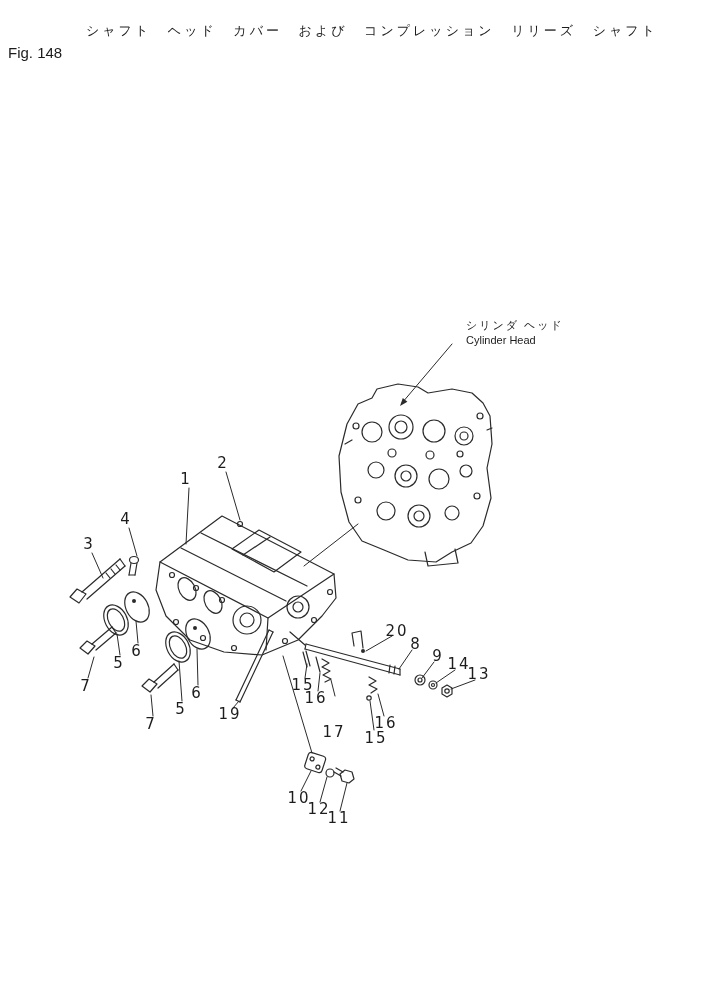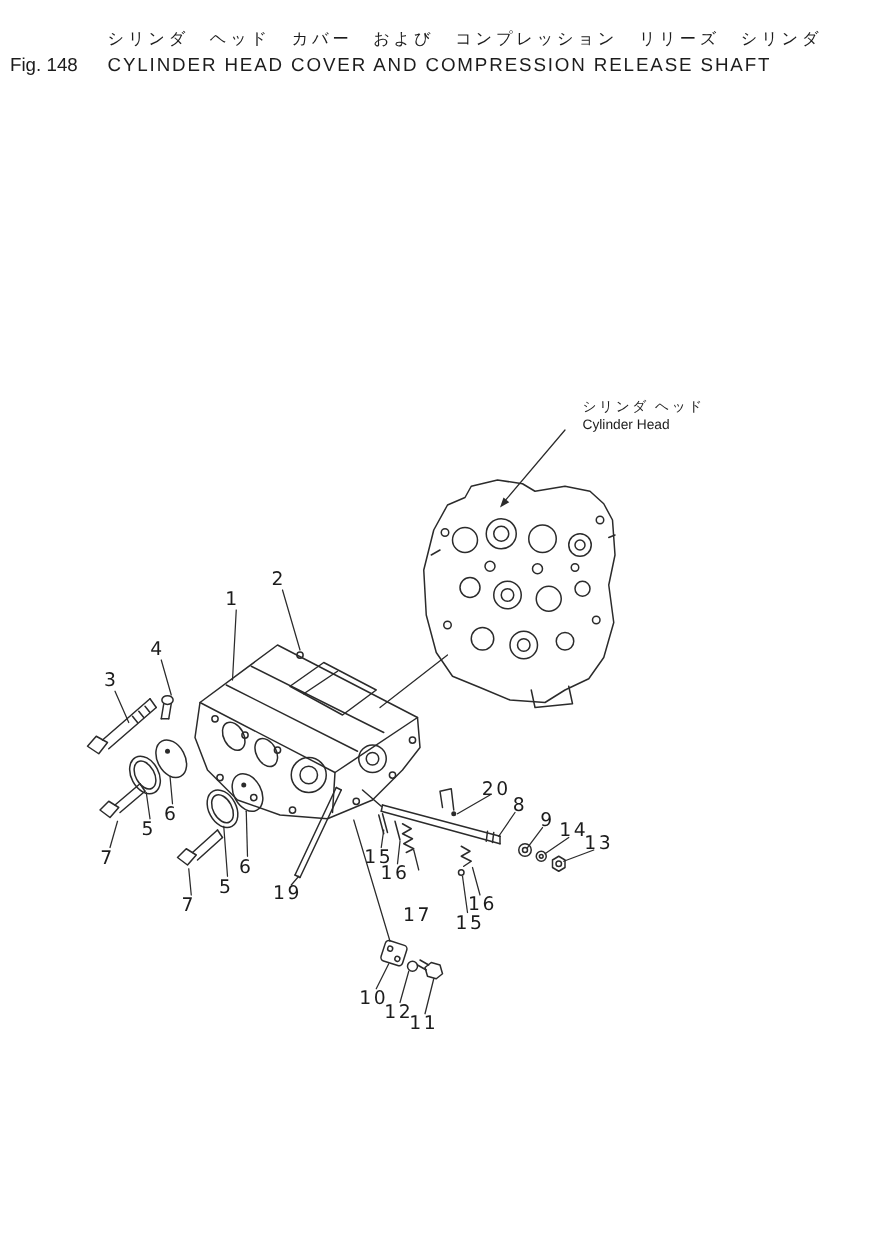--- a/index.html
+++ b/index.html
@@ -32,23 +32,22 @@
   }
   .head-label { position:absolute; font-size:11px; white-space:nowrap;margin-left:32px; }
   .head-label .jp { letter-spacing:2px; display:block; }
   .head-label .en { display:block; margin-top:1px; }
 </style>
 </head>
 <body>
 
 <div class="page">
 
-  <div class="jp-title">シリンダ ヘッド カバー および コンプレッション リリーズ シリンダ</div>
+  <div class="jp-title">シャフト ヘッド カバー および コンプレッション リリーズ シャフト</div>
   <div class="fig-label">Fig. 148</div>
-  <div class="en-title">CYLINDER HEAD COVER AND COMPRESSION RELEASE SHAFT</div>
 
   <svg class="diagram" width="707" height="1006" viewBox="0 0 707 1006">
 
     <g>
       <path d="M347 424 L358 404 L372 398 L377 389 L398 384 L418 387 L428 393 L452 389 L472 393 L483 403 L490 416 L492 444 L487 468 L491 498 L483 526 L471 543 L452 552 L436 562 L408 560 L384 550 L362 541 L349 522 L341 492 L339 456 Z"></path>
       <circle cx="372" cy="432" r="10"></circle>
       <circle cx="401" cy="427" r="12"></circle>
       <circle cx="401" cy="427" r="6"></circle>
       <circle cx="434" cy="431" r="11"></circle>
       <circle cx="464" cy="436" r="9"></circle>

